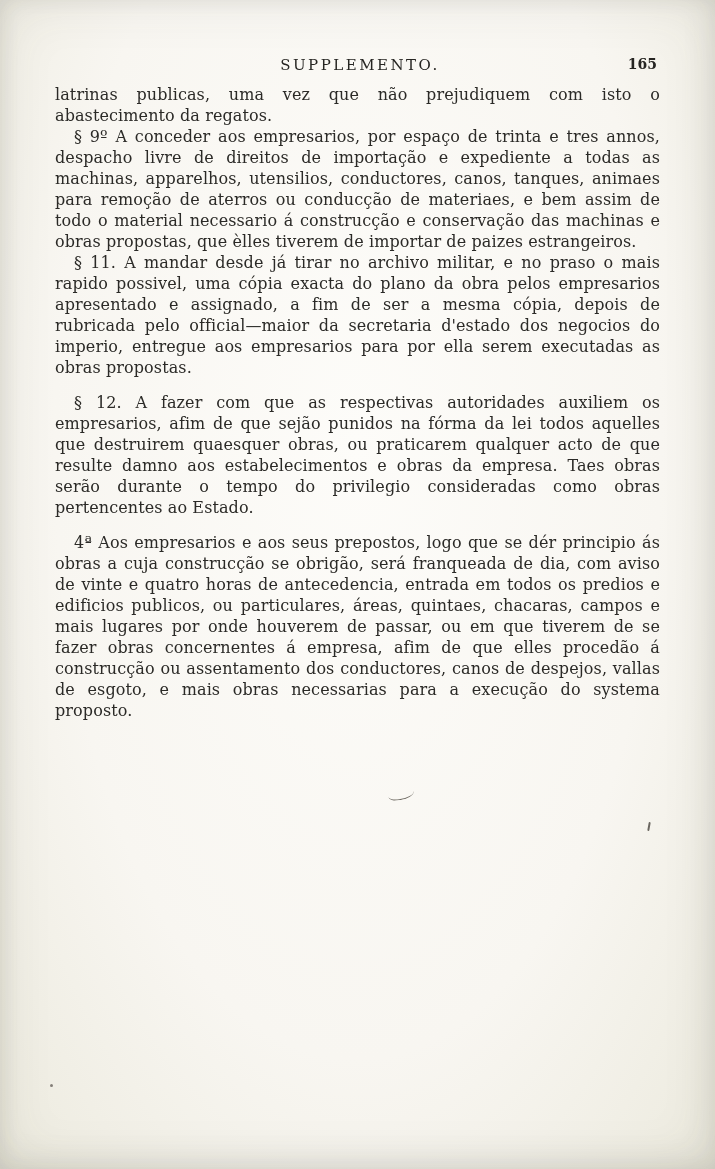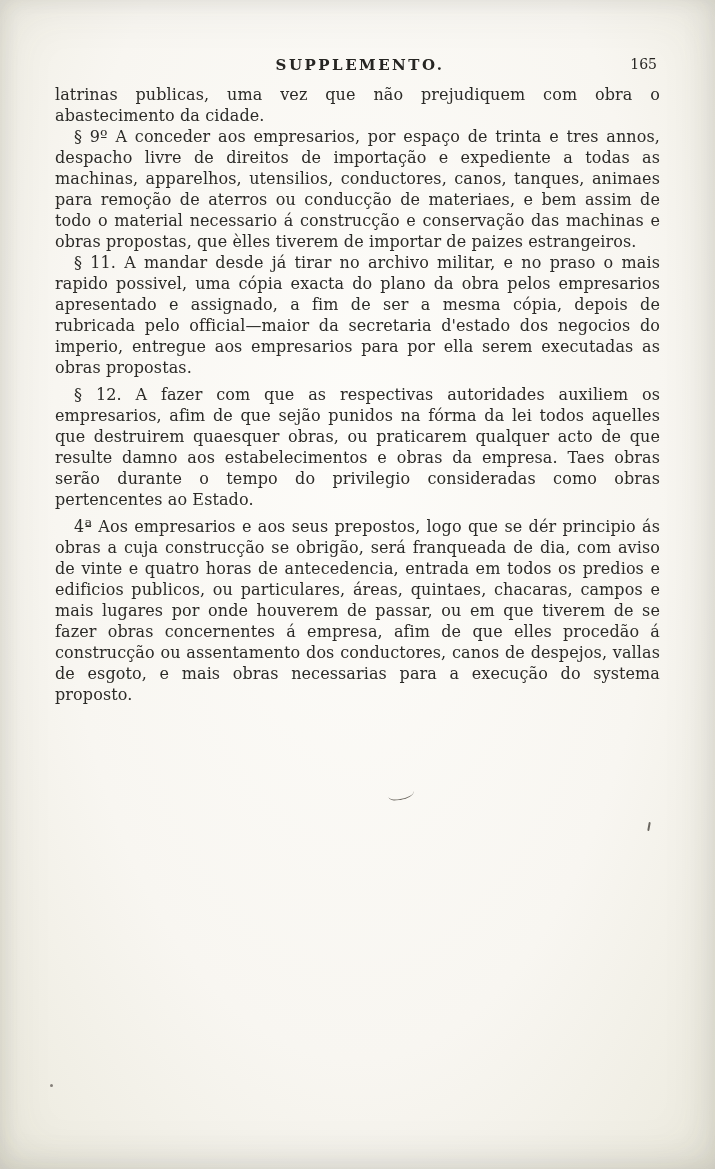--- a/index.html
+++ b/index.html
@@ -29,30 +29,30 @@
     top: 56px;
     left: 55px;
     right: 50px;
     height: 22px;
   }
   .running-title {
     position: absolute;
     left: 0;
     right: 0;
     text-align: center;
-    font-weight: bold;
+    font-weight: normal;
     font-size: 15px;
     letter-spacing: 2.5px;
     color: #262522;
   }
   .page-number {
     position: absolute;
     right: 8px;
     top: 0;
-    font-weight: normal;
+    font-weight: bold;
     font-size: 14px;
     color: #262522;
   }
   .content {
     position: absolute;
     top: 84px;
     left: 55px;
     width: 605px;
     font-size: 16px;
     line-height: 21px;
@@ -60,21 +60,21 @@
     letter-spacing: 0.1px;
   }
   .para {
     margin: 0;
     padding: 0;
   }
   .indent {
     text-indent: 19px;
   }
   .gap {
-    margin-top: 6px;
+    margin-top: 14px;
   }
   
   .swoosh-mark {
     position: absolute;
     left: 388px;
     top: 788px;
     width: 26px;
     height: 11px;
     border-bottom: 1.5px solid #4a453d;
     border-radius: 0 0 60% 40%;
@@ -107,21 +107,21 @@
 <body>
 
 <div class="page">
 
   <div class="header">
     <span class="running-title">SUPPLEMENTO.</span>
     <span class="page-number">165</span>
   </div>
 
   <div class="content">
-    <p class="para">latrinas publicas, uma vez que não prejudiquem com obra o abastecimento da cidade.</p>
+    <p class="para">latrinas publicas, uma vez que não prejudiquem com isto o abastecimento da regatos.</p>
     <p class="para indent">§ 9º A conceder aos empresarios, por espaço de trinta e tres annos, despacho livre de direitos de importação e expediente a todas as machinas, apparelhos, utensilios, conductores, canos, tanques, animaes para remoção de aterros ou conducção de materiaes, e bem assim de todo o material necessario á construcção e conservação das machinas e obras propostas, que èlles tiverem de importar de paizes estrangeiros.</p>
     <p class="para indent">§ 11. A mandar desde já tirar no archivo militar, e no praso o mais rapido possivel, uma cópia exacta do plano da obra pelos empresarios apresentado e assignado, a fim de ser a mesma cópia, depois de rubricada pelo official—maior da secretaria d'estado dos negocios do imperio, entregue aos empresarios para por ella serem executadas as obras propostas.</p>
     <p class="para indent gap">§ 12. A fazer com que as respectivas autoridades auxiliem os empresarios, afim de que sejão punidos na fórma da lei todos aquelles que destruirem quaesquer obras, ou praticarem qualquer acto de que resulte damno aos estabelecimentos e obras da empresa. Taes obras serão durante o tempo do privilegio consideradas como obras pertencentes ao Estado.</p>
     <p class="para indent gap">4ª Aos empresarios e aos seus prepostos, logo que se dér principio ás obras a cuja construcção se obrigão, será franqueada de dia, com aviso de vinte e quatro horas de antecedencia, entrada em todos os predios e edificios publicos, ou particulares, áreas, quintaes, chacaras, campos e mais lugares por onde houverem de passar, ou em que tiverem de se fazer obras concernentes á empresa, afim de que elles procedão á construcção ou assentamento dos conductores, canos de despejos, vallas de esgoto, e mais obras necessarias para a execução do systema proposto.</p>
   </div>
 
   <div class="swoosh-mark"></div>
   <div class="ink-mark"></div>
   <div class="stray-dot"></div>
 

